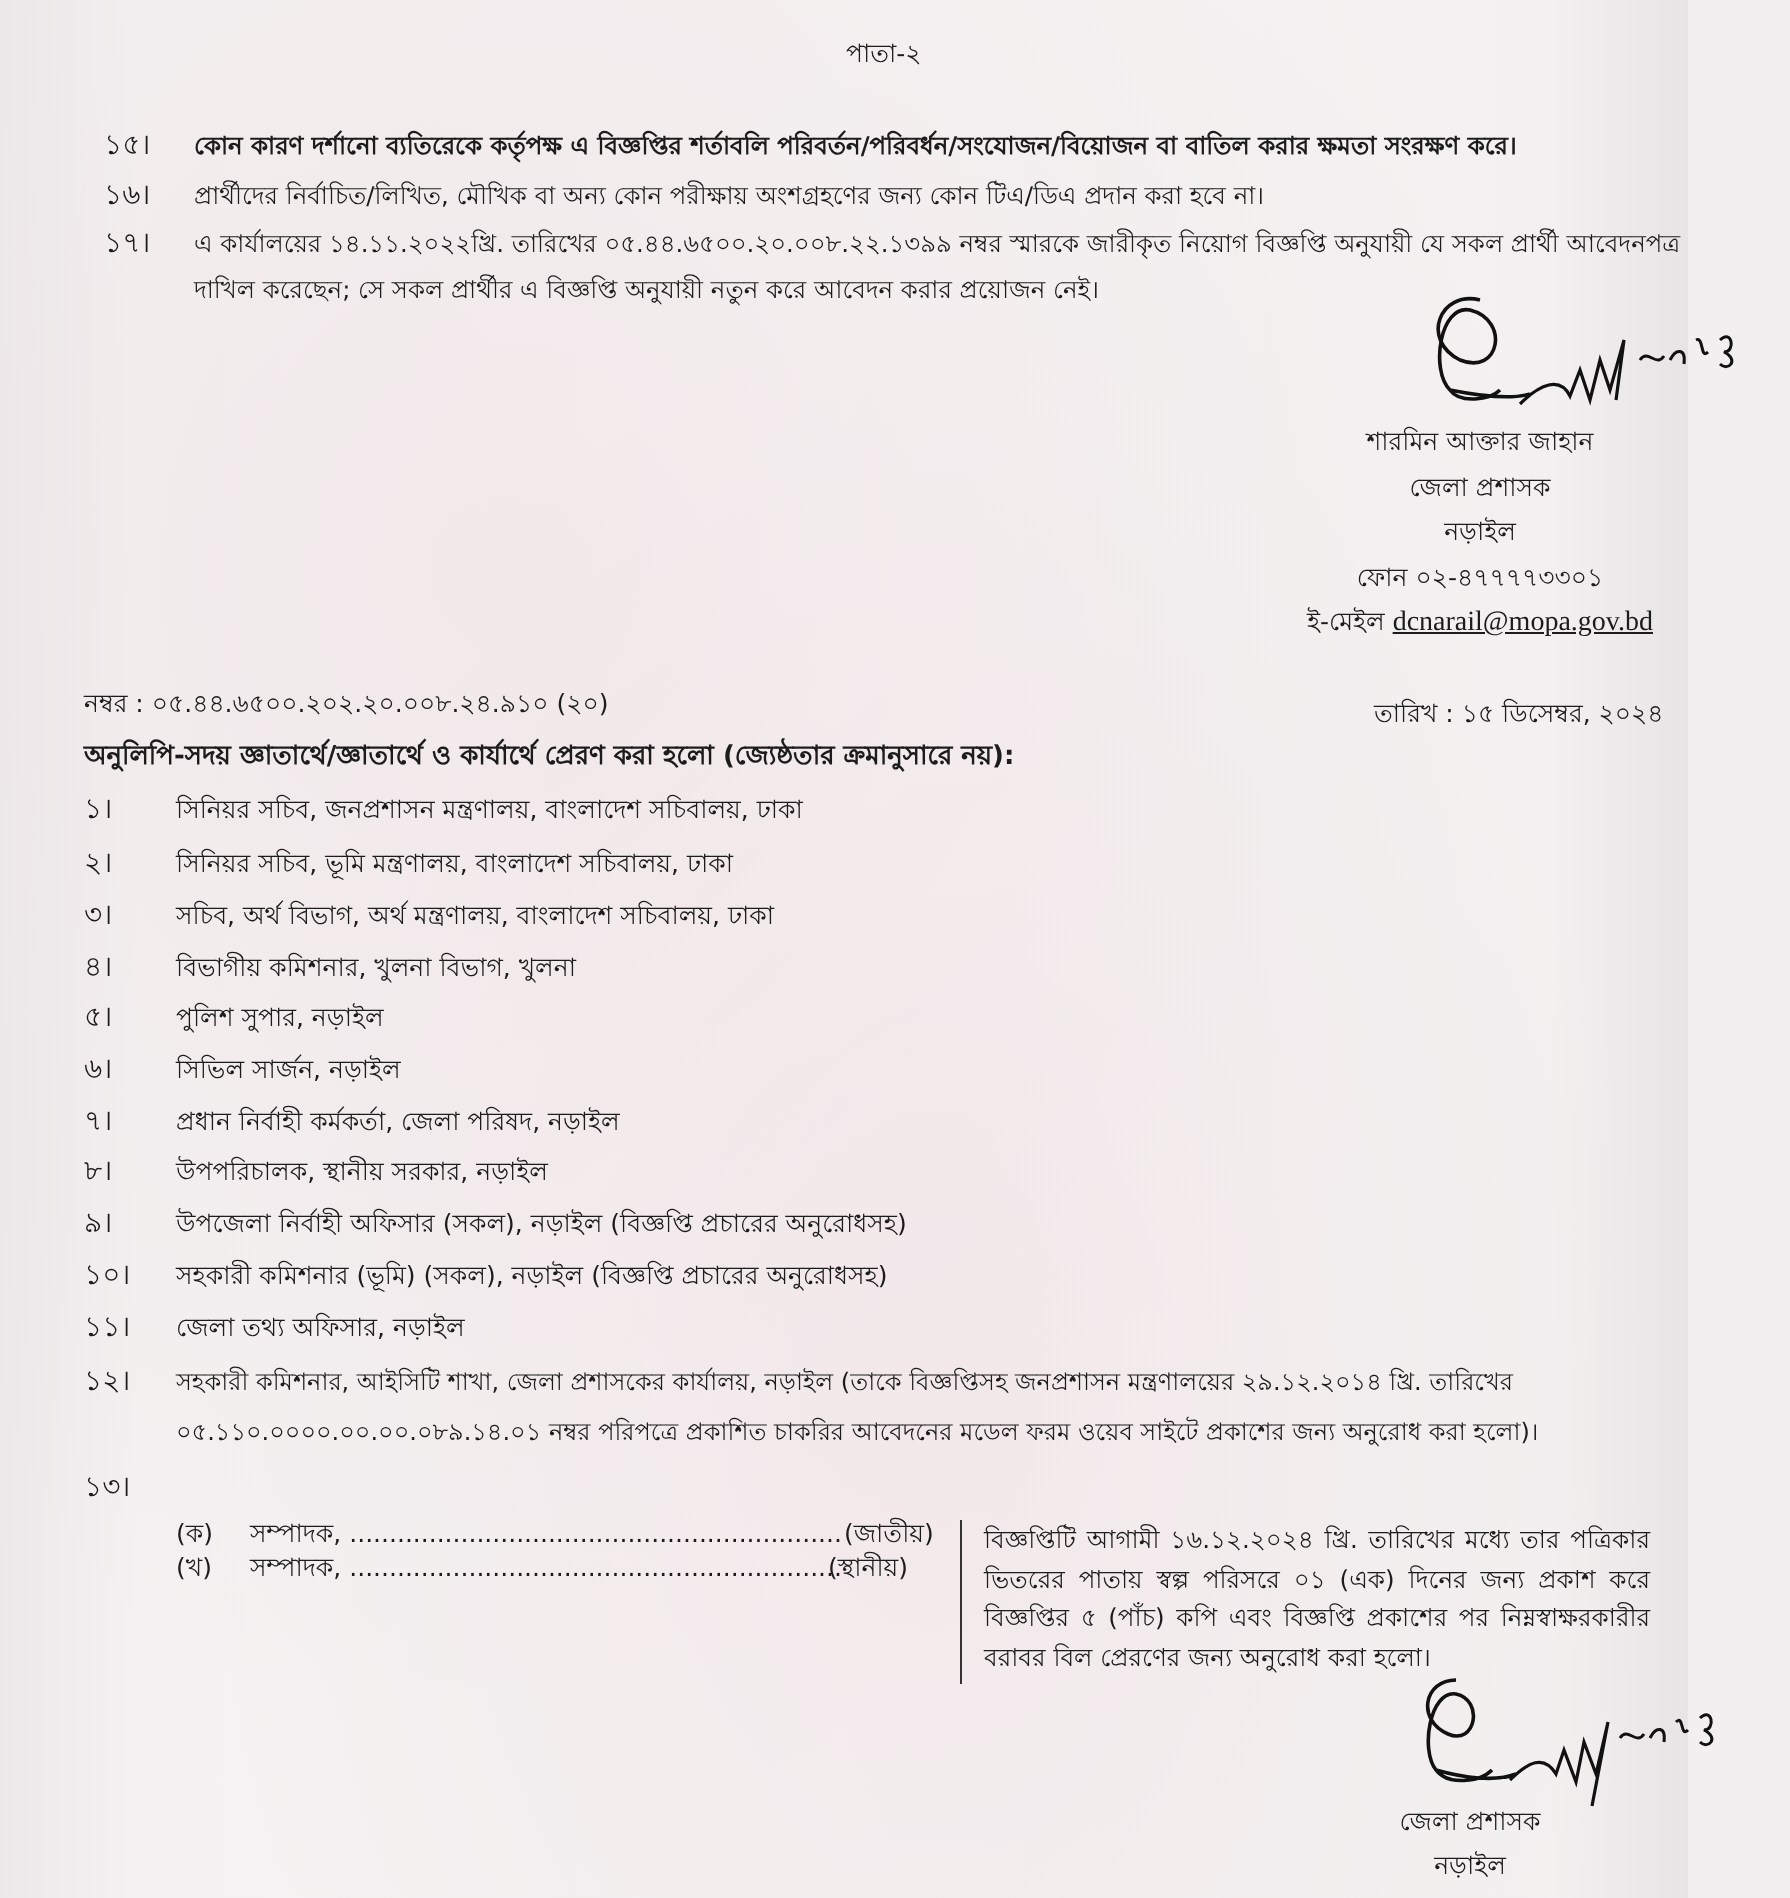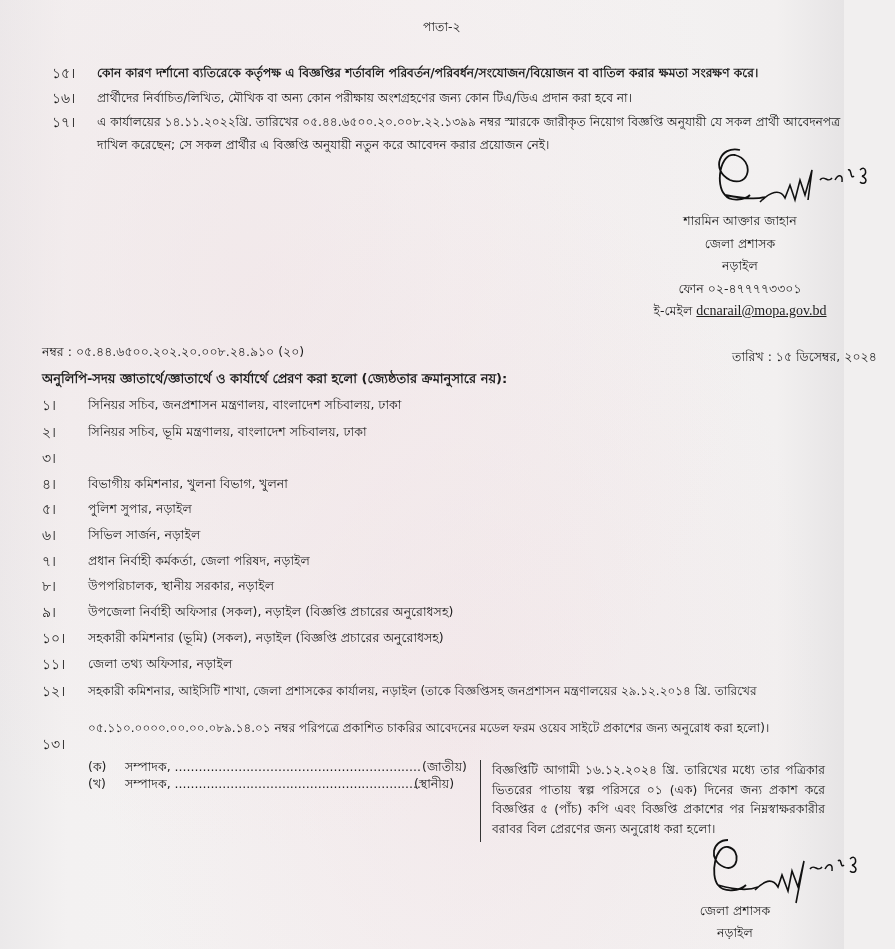--- a/index.html
+++ b/index.html
@@ -62,34 +62,35 @@
     <div>
       <span>ই-মেইল</span>
       <span class="email-val">dcnarail@mopa.gov.bd</span>
     </div>
   </div>
 
   <div class="abs t" style="left:42px;top:344px;">
     <span>নম্বর :</span>
     <span>০৫.৪৪.৬৫০০.২০২.২০.০০৮.২৪.৯১০ (২০)</span>
   </div>
-  <div class="abs t" style="left:732px;top:349px;">
+  <div class="abs t" style="left:687px;top:349px;">
     <span>তারিখ :</span>
     <span>১৫ ডিসেম্বর, ২০২৪</span>
   </div>
 
   <div class="abs t" style="left:42px;top:371px;font-size:13px;font-weight:bold;">অনুলিপি-সদয় জ্ঞাতার্থে/জ্ঞাতার্থে ও কার্যার্থে প্রেরণ করা হলো (জ্যেষ্ঠতার ক্রমানুসারে নয়):</div>
 
   <div class="abs t num" style="left:42px;top:397px;">১।</div>
   <div class="abs t" style="left:88px;top:397px;">সিনিয়র সচিব, জনপ্রশাসন মন্ত্রণালয়, বাংলাদেশ সচিবালয়, ঢাকা</div>
 
   <div class="abs t num" style="left:42px;top:424px;">২।</div>
   <div class="abs t" style="left:88px;top:424px;">সিনিয়র সচিব, ভূমি মন্ত্রণালয়, বাংলাদেশ সচিবালয়, ঢাকা</div>
 
   <div class="abs t num" style="left:42px;top:450px;">৩।</div>
+  <div class="abs t" style="left:88px;top:450px;">সচিব, অর্থ বিভাগ, অর্থ মন্ত্রণালয়, বাংলাদেশ সচিবালয়, ঢাকা</div>
 
   <div class="abs t num" style="left:42px;top:476px;">৪।</div>
   <div class="abs t" style="left:88px;top:476px;">বিভাগীয় কমিশনার, খুলনা বিভাগ, খুলনা</div>
 
   <div class="abs t num" style="left:42px;top:501px;">৫।</div>
   <div class="abs t" style="left:88px;top:501px;">পুলিশ সুপার, নড়াইল</div>
 
   <div class="abs t num" style="left:42px;top:527px;">৬।</div>
   <div class="abs t" style="left:88px;top:527px;">সিভিল সার্জন, নড়াইল</div>
 
@@ -103,21 +104,21 @@
   <div class="abs t" style="left:88px;top:604px;">উপজেলা নির্বাহী অফিসার (সকল), নড়াইল (বিজ্ঞপ্তি প্রচারের অনুরোধসহ)</div>
 
   <div class="abs t num" style="left:42px;top:630px;">১০।</div>
   <div class="abs t" style="left:88px;top:630px;">সহকারী কমিশনার (ভূমি) (সকল), নড়াইল (বিজ্ঞপ্তি প্রচারের অনুরোধসহ)</div>
 
   <div class="abs t num" style="left:42px;top:656px;">১১।</div>
   <div class="abs t" style="left:88px;top:656px;">জেলা তথ্য অফিসার, নড়াইল</div>
 
   <div class="abs t num" style="left:42px;top:683px;">১২।</div>
   <div class="abs t" style="left:88px;top:683px;font-size:12px;">সহকারী কমিশনার, আইসিটি শাখা, জেলা প্রশাসকের কার্যালয়, নড়াইল (তাকে বিজ্ঞপ্তিসহ জনপ্রশাসন মন্ত্রণালয়ের ২৯.১২.২০১৪ খ্রি. তারিখের</div>
-  <div class="abs t" style="left:88px;top:708px;font-size:12px;margin-top:12px;">০৫.১১০.০০০০.০০.০০.০৮৯.১৪.০১ নম্বর পরিপত্রে প্রকাশিত চাকরির আবেদনের মডেল ফরম ওয়েব সাইটে প্রকাশের জন্য অনুরোধ করা হলো)।</div>
+  <div class="abs t" style="left:88px;top:708px;font-size:12px;">০৫.১১০.০০০০.০০.০০.০৮৯.১৪.০১ নম্বর পরিপত্রে প্রকাশিত চাকরির আবেদনের মডেল ফরম ওয়েব সাইটে প্রকাশের জন্য অনুরোধ করা হলো)।</div>
 
   <div class="abs t num" style="left:42px;top:736px;">১৩।</div>
 
   <div class="abs t" style="left:88px;top:759px;">(ক)</div>
   <div class="abs t" style="left:125px;top:759px;">সম্পাদক, ..............................................................</div>
   <div class="abs t" style="left:422px;top:759px;">(জাতীয়)</div>
 
   <div class="abs t" style="left:88px;top:776px;">(খ)</div>
   <div class="abs t" style="left:125px;top:776px;">সম্পাদক, ..............................................................</div>
   <div class="abs t" style="left:414px;top:776px;">(স্থানীয়)</div>

